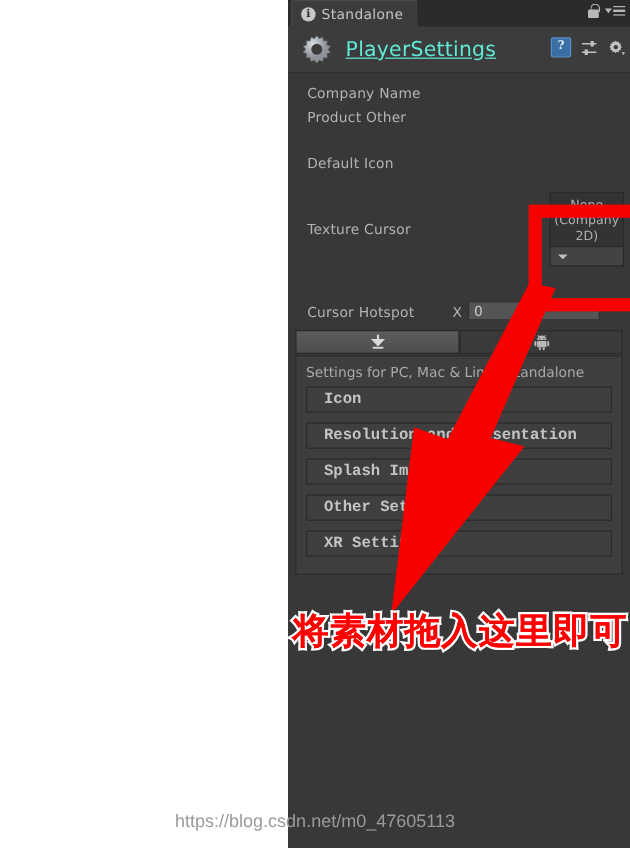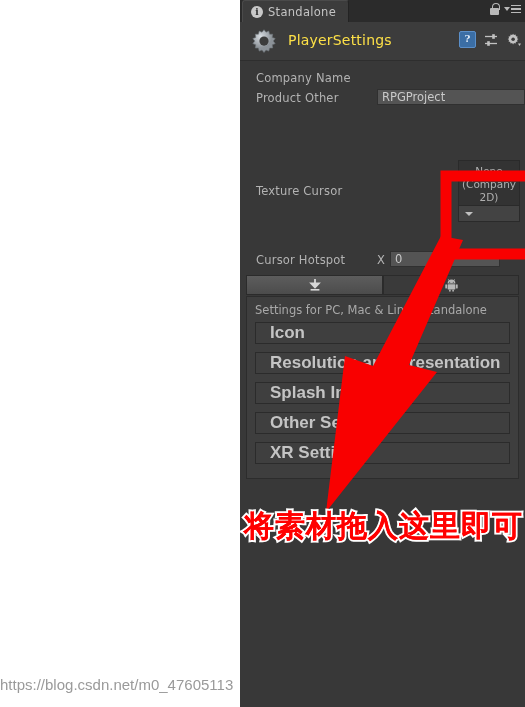--- a/index.html
+++ b/index.html
@@ -69,21 +69,21 @@
   .objheader{
     position:absolute;left:0;top:22px;width:285px;height:38px;
     background:#3c3c3c;
     border-bottom:1px solid #2e2e2e;
   }
   .gear-big{
     position:absolute;left:9px;top:4px;width:30px;height:30px;
   }
   .title{
     position:absolute;left:48px;top:10px;
-    color:#fde047;font-size:14px;letter-spacing:.2px;
+    color:#5eead4;font-size:17px;letter-spacing:.2px;text-decoration:underline;
   }
   .objheader-icons{
     position:absolute;right:4px;top:9px;
     display:flex;align-items:center;gap:8px;
   }
   .help-ico{
     width:15px;height:15px;border-radius:2px;
     background:#3b6ea5;border:1px solid #5b8fc9;
     color:#dfeaf7;font-size:10px;font-weight:bold;
     line-height:13px;text-align:center;
@@ -178,23 +178,23 @@
     min-height:166px;
   }
   .setfor{
     color:#a9a9a9;font-size:11.5px;padding:2px 0 5px 8px;
   }
   .sectbtn{
     margin:0 8px 8px 8px;height:22px;
     background:#3f3f3f;
     border:1px solid #2b2b2b;
     box-sizing:border-box;
-    color:#c4c4c4;font-size:17px;font-weight:bold;
+    color:#c4c4c4;font-size:13px;font-weight:bold;
     line-height:20px;padding-left:14px;
-    font-family:Liberation Sans, sans-serif;
+    font-family:Liberation Mono, monospace;
   }
 
   
   #overlay{position:absolute;left:0;top:0;width:525px;height:707px;pointer-events:none;}
 
   .cn-text{
     position:absolute;left:244px;top:506px;width:290px;
     font-family:"DejaVu Sans","Liberation Sans",sans-serif;
     font-size:30px;font-weight:bold;letter-spacing:1px;
     color:#ff0000;
@@ -202,21 +202,21 @@
     paint-order:stroke fill;
     white-space:nowrap;
   }
   .cn-text-fill{
     position:absolute;left:244px;top:506px;width:290px;
     font-size:30px;font-weight:bold;letter-spacing:1px;
     color:#ff0000;white-space:nowrap;
   }
 
   .watermark{
-    position:absolute;left:0;top:676px;width:525px;text-align:left;
+    position:absolute;left:0;top:676px;width:525px;text-align:center;
     color:#9a9a9a;font-size:15px;
     font-family:"Liberation Sans",sans-serif;
   }
 </style>
 </head>
 <body>
 
 <div id="inspector">
 
   <div class="tabstrip">
@@ -279,25 +279,27 @@
 
   <div class="props">
     <div class="row" style="height:8px"></div>
 
     <div class="row">
       <div class="lbl">Company Name</div>
     </div>
 
     <div class="row">
       <div class="lbl">Product Other</div>
-      <div class="field">RPGProject</div>
     </div>
 
     <div class="row" style="height:18px"></div>
 
+    <div class="row">
+      <div class="lbl">Default Icon</div>
+    </div>
   </div>
 
   <div class="objbox" style="left:458px;top:112px;width:62px;height:62px;left:218px;">
     <div class="objbox-none">
       <div>None</div>
       <div>(Company</div>
       <div>2D)</div>
     </div>
     <div class="objbox-sub">
       <div class="caret"></div>

